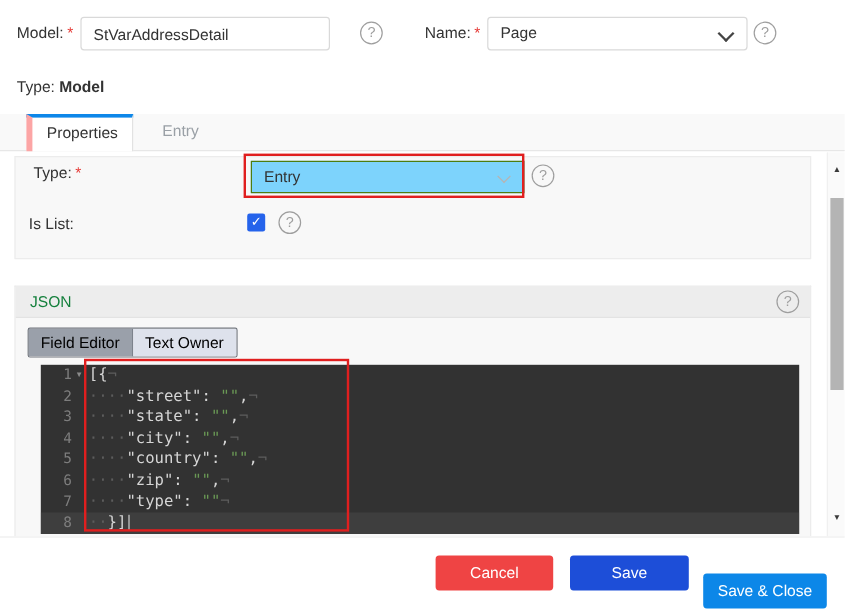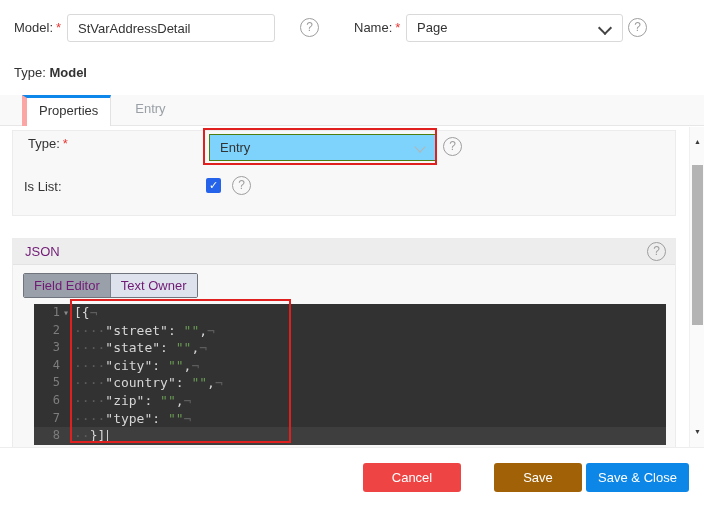--- a/index.html
+++ b/index.html
@@ -41,25 +41,25 @@
   .dd-entry .chev{right:12px;top:8px;width:7px;height:7px;border-color:#b5b5b5;border-width:1.5px;}
   .help-ptype{position:absolute;left:443px;top:10px;}
   .islist-lbl{position:absolute;left:24px;top:52px;line-height:16px;}
   .cb{position:absolute;left:206px;top:51px;width:15px;height:15px;background:var(--cb,#2563eb);
       border-radius:2px;color:#fff;font-size:11px;line-height:15px;text-align:center;cursor:pointer;}
   .help-islist{position:absolute;left:232px;top:49px;}
   
   .jsonsec{position:absolute;left:12px;top:111px;width:664px;height:209px;background:#f8f8f8;
            border:1px solid #ececec;border-bottom:none;box-sizing:border-box;overflow:hidden;}
   .jsonhdr{position:absolute;left:0;right:0;top:0;height:25px;background:#ededed;border-bottom:1px solid #e3e3e3;}
-  .jsonhdr .ttl{position:absolute;left:12px;line-height:25px;color:#701a75;}
+  .jsonhdr .ttl{position:absolute;left:12px;line-height:25px;color:#15803d;}
   .help-json{position:absolute;right:9px;top:3px;}
   .toggle{position:absolute;left:10px;top:34px;height:23px;display:flex;border:1px solid #70757d;
           border-radius:2px;overflow:hidden;cursor:pointer;}
-  .mode{padding:0 10px;line-height:23px;font-size:13px;color:#701a75;}
+  .mode{padding:0 10px;line-height:23px;font-size:13px;color:#000000;}
   .mode.selected{background:#9aa0aa;border-right:1px solid #7c828c;}
   .mode.unselected{background:#dee2ec;}
   
   .editor{position:absolute;left:21px;top:65px;width:632px;height:141px;background:var(--edbg,#323232);
           font-family:"DejaVu Sans Mono",monospace;font-size:13px;overflow:hidden;cursor:text;}
   .eline{display:flex;height:17.6px;line-height:17.6px;white-space:pre;}
   .eline.cur{background:#3e3e3e;}
   .gut{width:26px;text-align:right;color:#7d7d7d;font-size:12px;flex:0 0 26px;}
   .fold{width:12px;flex:0 0 12px;color:#8a8a8a;font-size:10px;text-align:center;}
   .codeseg{padding-left:2px;}
@@ -74,22 +74,22 @@
   
   .sbar{position:absolute;right:0;top:0;width:15px;height:320px;background:#fafafa;border-left:1px solid #f0f0f0;box-sizing:border-box;}
   .sb-up,.sb-down{position:absolute;left:0;width:15px;height:14px;text-align:center;font-size:7px;color:#3a3a3a;line-height:14px;cursor:pointer;}
   .sb-up{top:8px;} .sb-down{bottom:8px;}
   .sb-thumb{position:absolute;left:2px;top:38px;width:11px;height:160px;background:#b4b4b4;cursor:grab;}
   
   .footer{position:absolute;left:0;right:0;bottom:0;height:64px;background:#fff;border-top:1px solid #ededed;box-sizing:border-box;}
   .btn{position:absolute;top:15px;height:29px;border:none;border-radius:3px;color:#fff;
        font:13px "Liberation Sans",sans-serif;line-height:29px;text-align:center;cursor:pointer;padding:0;}
   .btn-cancel{left:363px;width:98px;background:#ef4444;}
-  .btn-save{left:494px;width:88px;background:#a16207;}
-  .btn-primary{left:586px;width:103px;background:var(--primary,#0c87e8);}
+  .btn-save{left:475px;width:99px;background:#1d4ed8;}
+  .btn-primary{left:586px;width:103px;background:var(--primary,#0c87e8);margin-top:15px;}
 </style>
 </head>
 <body style="--accent: #0d87e9; --cb: #2563eb; --red: #e01f1f; --edbg: #323232; --green: #6a9955; --primary: #0c87e8;">
 
 <div class="app">
 
   <div class="row1">
     <span class="lbl lbl-name"><span>Model:</span><span class="req">*</span></span>
     <input class="txt" value="StVarAddressDetail" style="">
     <span class="help help-name">?</span>

